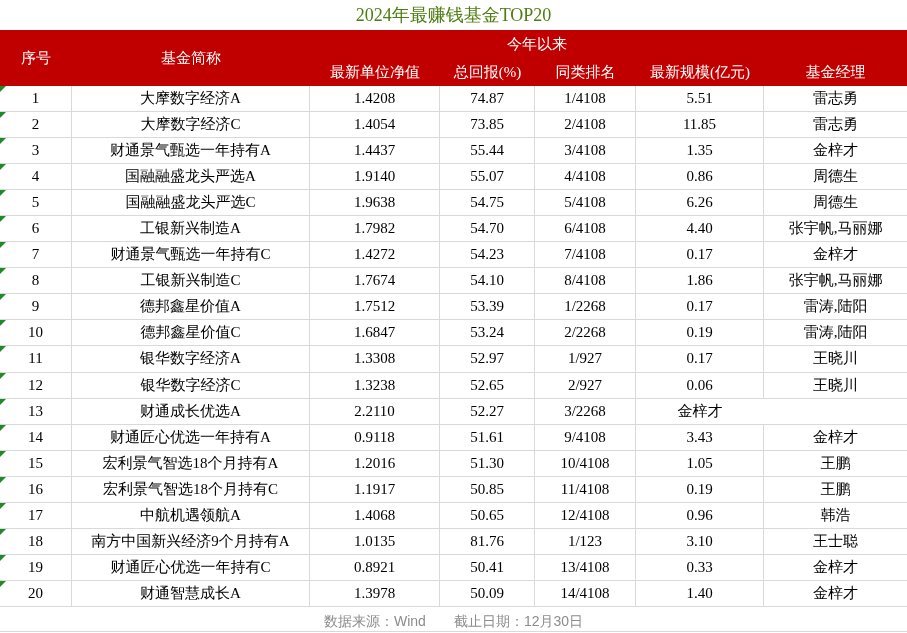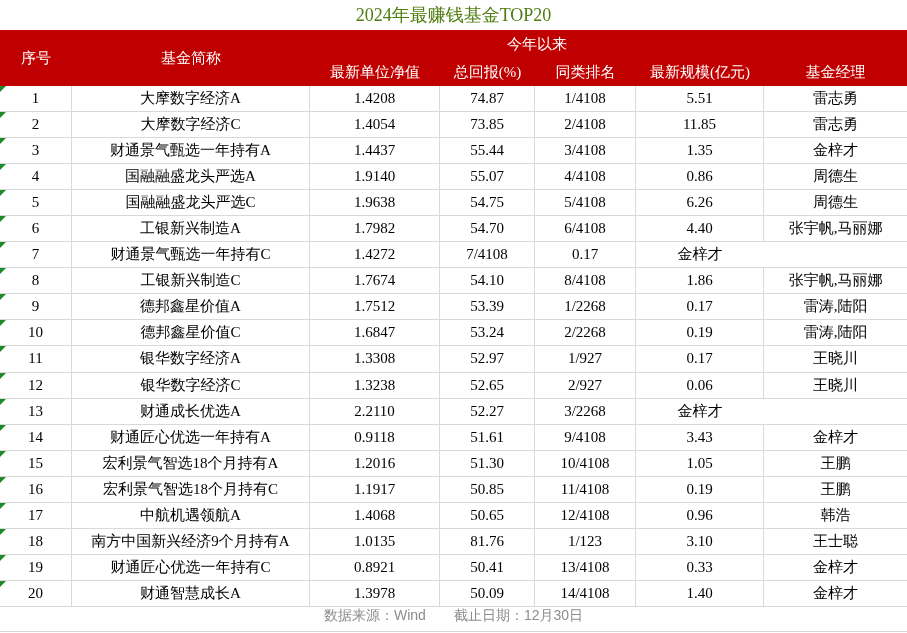--- a/index.html
+++ b/index.html
@@ -64,21 +64,21 @@
   }
   .tcell:last-child{border-right:none;}
   .tri{
     position:absolute;top:0;left:0;
     width:0;height:0;
     border-top:6px solid var(--error-indicator-green);
     border-right:6px solid transparent;
   }
   .tfoot{
     height:25px;
-    display:flex;align-items:flex-start;justify-content:center;
+    display:flex;align-items:flex-end;justify-content:center;
     gap:28px;
     font-family:"Liberation Sans","DejaVu Sans",sans-serif;
     font-size:14px;
     color:var(--footer-text);
     border-bottom:1px solid var(--grid-line);
   }
 </style>
 </head>
 <body>
 
@@ -176,20 +176,21 @@
       <div class="tcell">张宇帆,马丽娜</div>
     </div>
 
     <div class="trow">
       <div class="tcell">
         <span class="tri"></span>
         <span>7</span>
       </div>
       <div class="tcell">财通景气甄选一年持有C</div>
       <div class="tcell">1.4272</div>
+      <div class="tcell">54.23</div>
       <div class="tcell">7/4108</div>
       <div class="tcell">0.17</div>
       <div class="tcell">金梓才</div>
     </div>
 
     <div class="trow">
       <div class="tcell">
         <span class="tri"></span>
         <span>8</span>
       </div>

